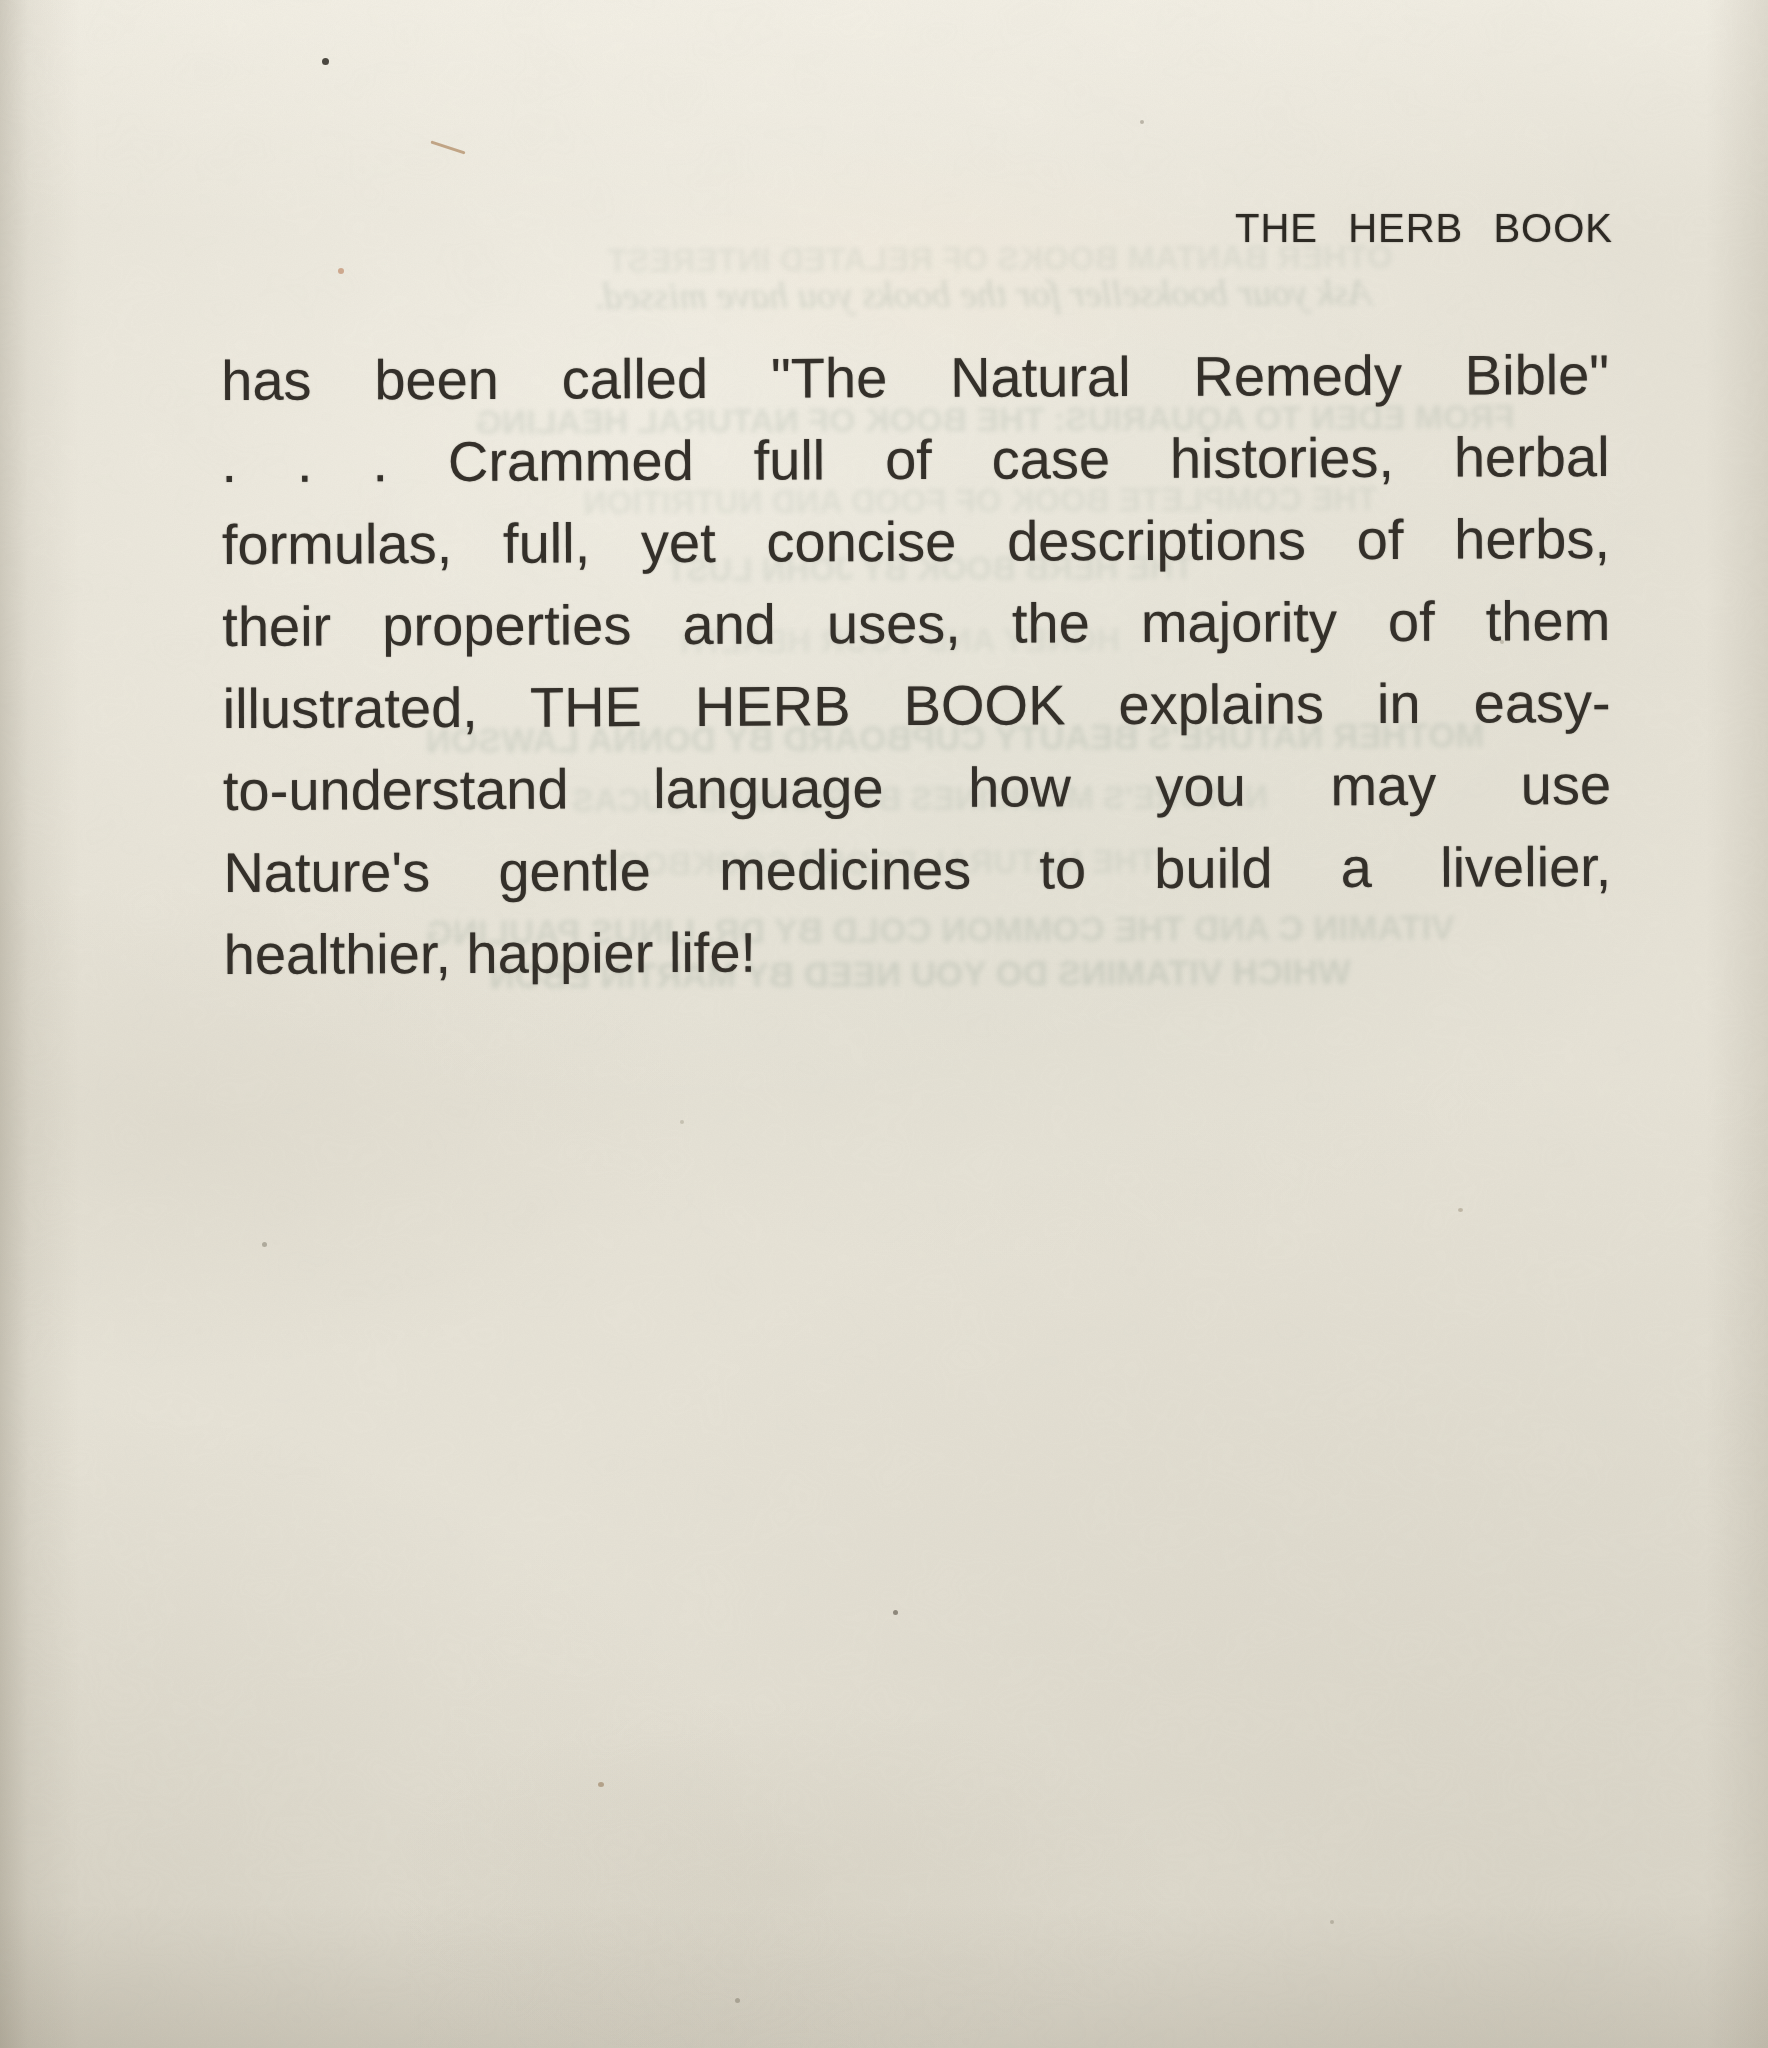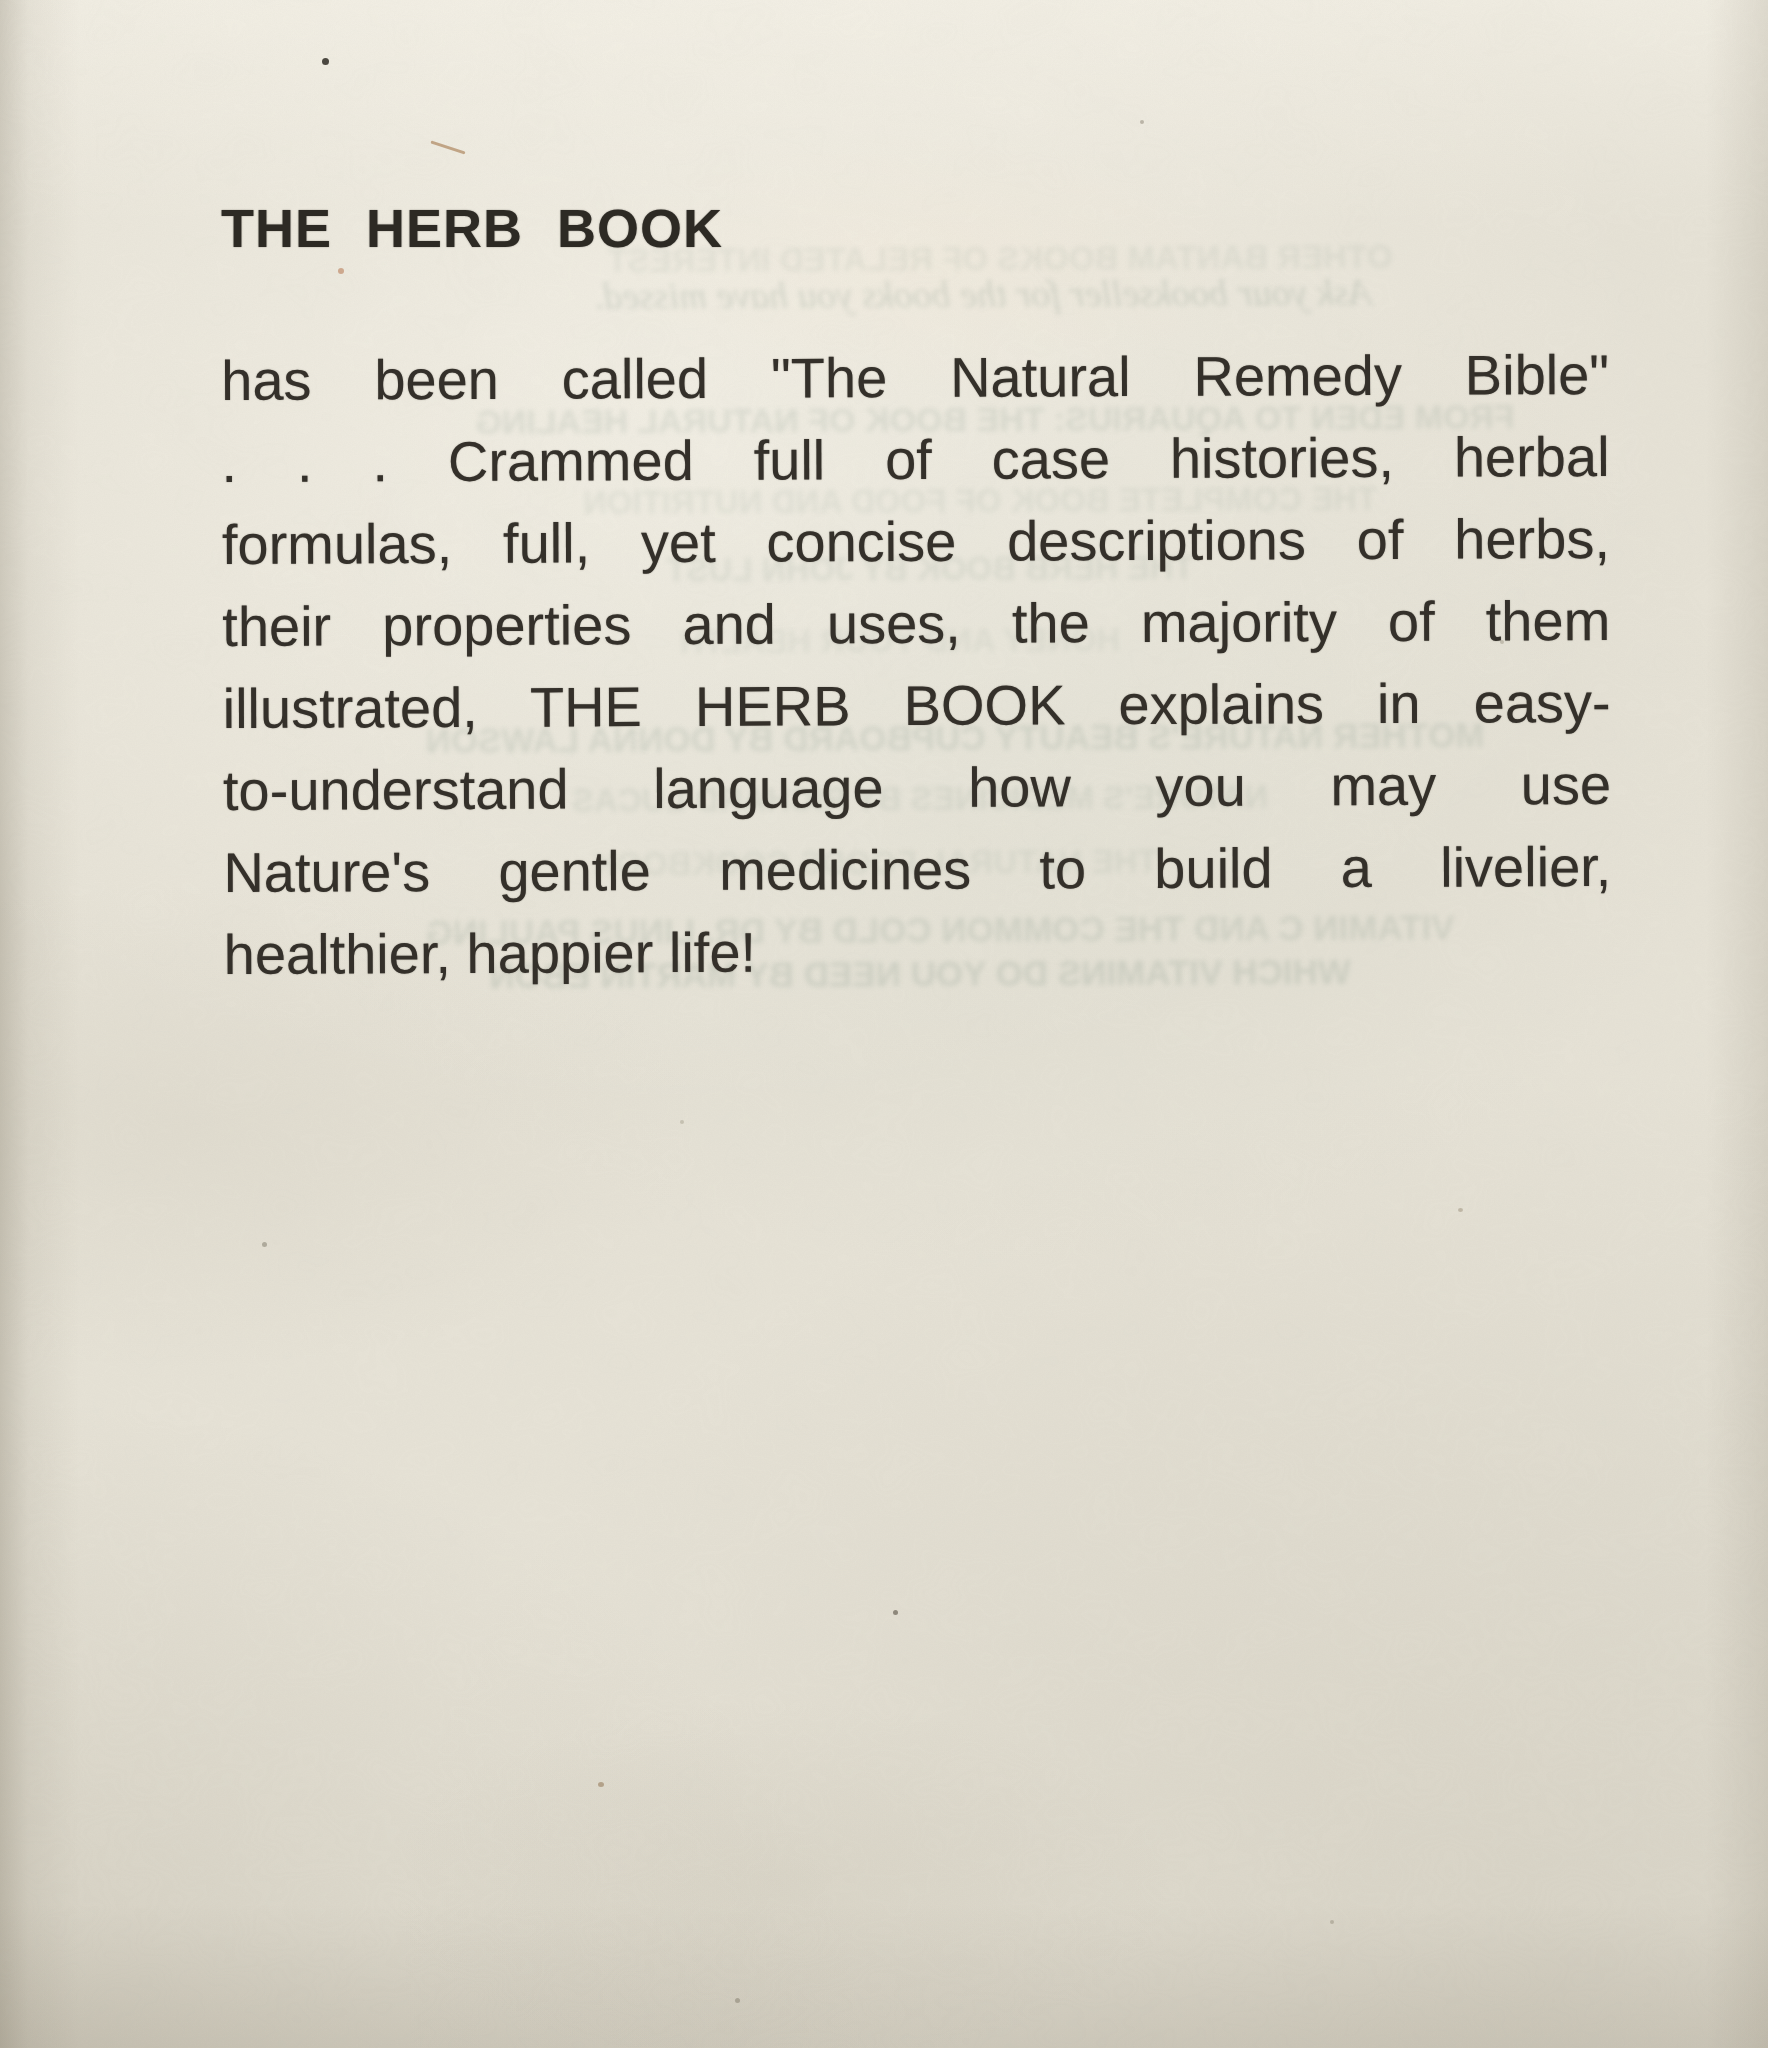--- a/index.html
+++ b/index.html
@@ -17,22 +17,22 @@
       linear-gradient(270deg, rgba(128,120,102,.16) 0%, rgba(128,120,102,0) 3.5%),
       linear-gradient(0deg, rgba(128,120,102,.20) 0%, rgba(128,120,102,0) 7%),
       linear-gradient(180deg, rgba(253,250,241,.45) 0%, rgba(253,250,241,0) 11%);
     font-family:"Liberation Sans", sans-serif;
   }
   .grain{position:absolute;inset:0;pointer-events:none;}
 
   
   .title{
     position:absolute;top:196px;left:221px;width:1392px;height:70px;
-    font-size:54px;font-weight:700;letter-spacing:1px;word-spacing:18px;
-    color:#2d2a24;text-align:left;line-height:64px;
+    font-size:40px;font-weight:400;letter-spacing:1px;word-spacing:18px;
+    color:#2d2a24;text-align:right;line-height:64px;
     text-shadow:0 0 1.5px rgba(45,42,36,.55);
     z-index:5;
   }
   .blurb{
     position:absolute;top:340px;left:221px;width:1388px;
     transform:rotate(-0.25deg);transform-origin:left top;
     color:#34302a;font-size:56px;line-height:82px;letter-spacing:0px;
     text-shadow:0 0 1.3px rgba(52,48,40,.5);
     z-index:5;
   }

